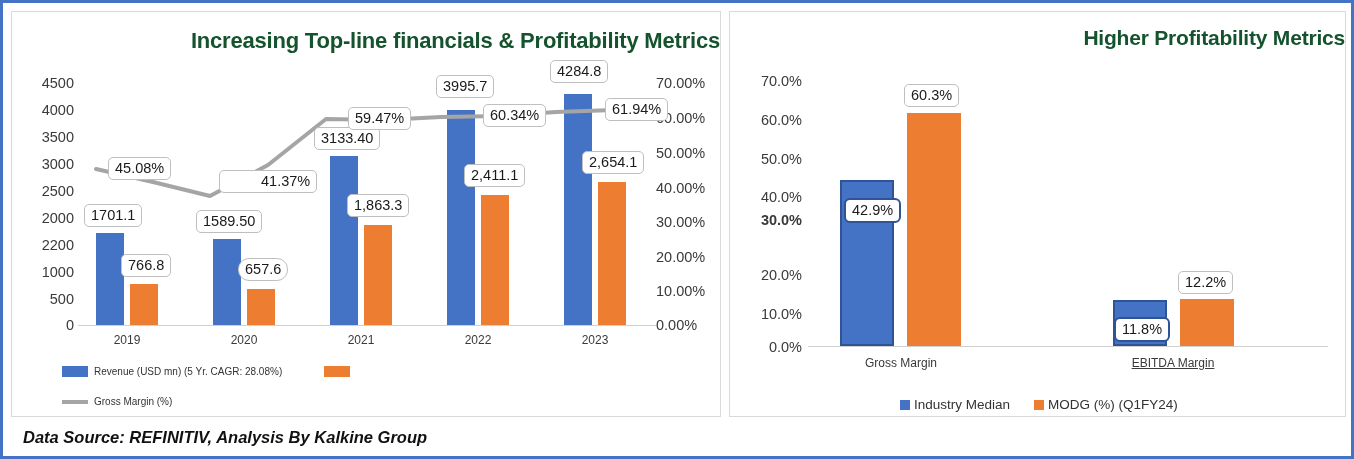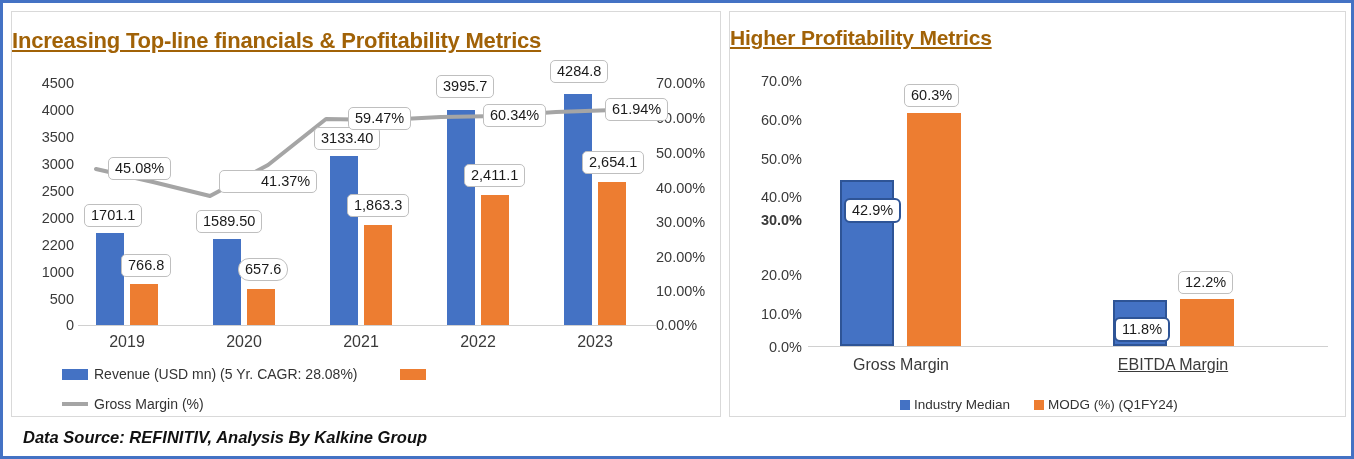--- a/index.html
+++ b/index.html
@@ -23,25 +23,24 @@
   .panel {
     position:absolute;
     background:#ffffff;
     border:1px solid #D9D9D9;
   }
   #panel-left  { left:8px;  top:8px;  width:710px; height:406px; }
   #panel-right { left:726px; top:8px; width:617px; height:406px; }
 
   .chart-title {
     position:absolute; left:0; right:0;
-    text-align:left;
+    text-align:right;
     font-weight:bold;
-    color:#a16207;
+    color:#14532d;
     letter-spacing:-0.2px;
-    text-decoration:underline;
   }
   #title-left  { top:16px;  font-size:22px; }
   #title-right { top:14px;  font-size:21px; }
   .axis-label {
     position:absolute;
     font-size:14.5px;
     color:#3a3a3a;
     white-space:nowrap;
     line-height:1;
   }
@@ -56,21 +55,21 @@
   .bar {
     position:absolute;
     bottom:0;
   }
   .bar.blue   { background:#4472C4; }
   .bar.orange { background:#ED7D31; }
   .bar.blue-outlined { background:#4472C4; border:2px solid #2E5496; }
 
   .cat-label {
     position:absolute;
-    font-size:16px;
+    font-size:12px;
     color:#3a3a3a;
     text-align:center;
     white-space:nowrap;
   }
 
   
   .dlabel {
     position:absolute;
     background:#ffffff;
     border:1px solid #BFBFBF;
@@ -86,21 +85,21 @@
 
   
   .legend-row { position:absolute; display:flex; align-items:center; }
   .legend-item { display:flex; align-items:center; white-space:nowrap; }
   .lkey { display:inline-block; margin-right:6px; }
   .lkey.sq-blue   { width:26px; height:11px; background:#4472C4; }
   .lkey.sq-orange { width:26px; height:11px; background:#ED7D31; }
   .lkey.sq-gray   { width:26px; height:4px;  background:#A5A5A5; }
   .lkey.mini-blue   { width:10px; height:10px; background:#4472C4; margin-right:4px; }
   .lkey.mini-orange { width:10px; height:10px; background:#ED7D31; margin-right:4px; }
-  .ltext { font-size:14px; color:#333333; }
+  .ltext { font-size:10px; color:#333333; }
   .ltext.small { font-size:13.5px; }
 
   
   #footer {
     position:absolute; left:8px; top:418px;
     width:1330px; height:32px;
     display:flex; align-items:center;
   }
   #footer-text {
     font-size:16.5px;

